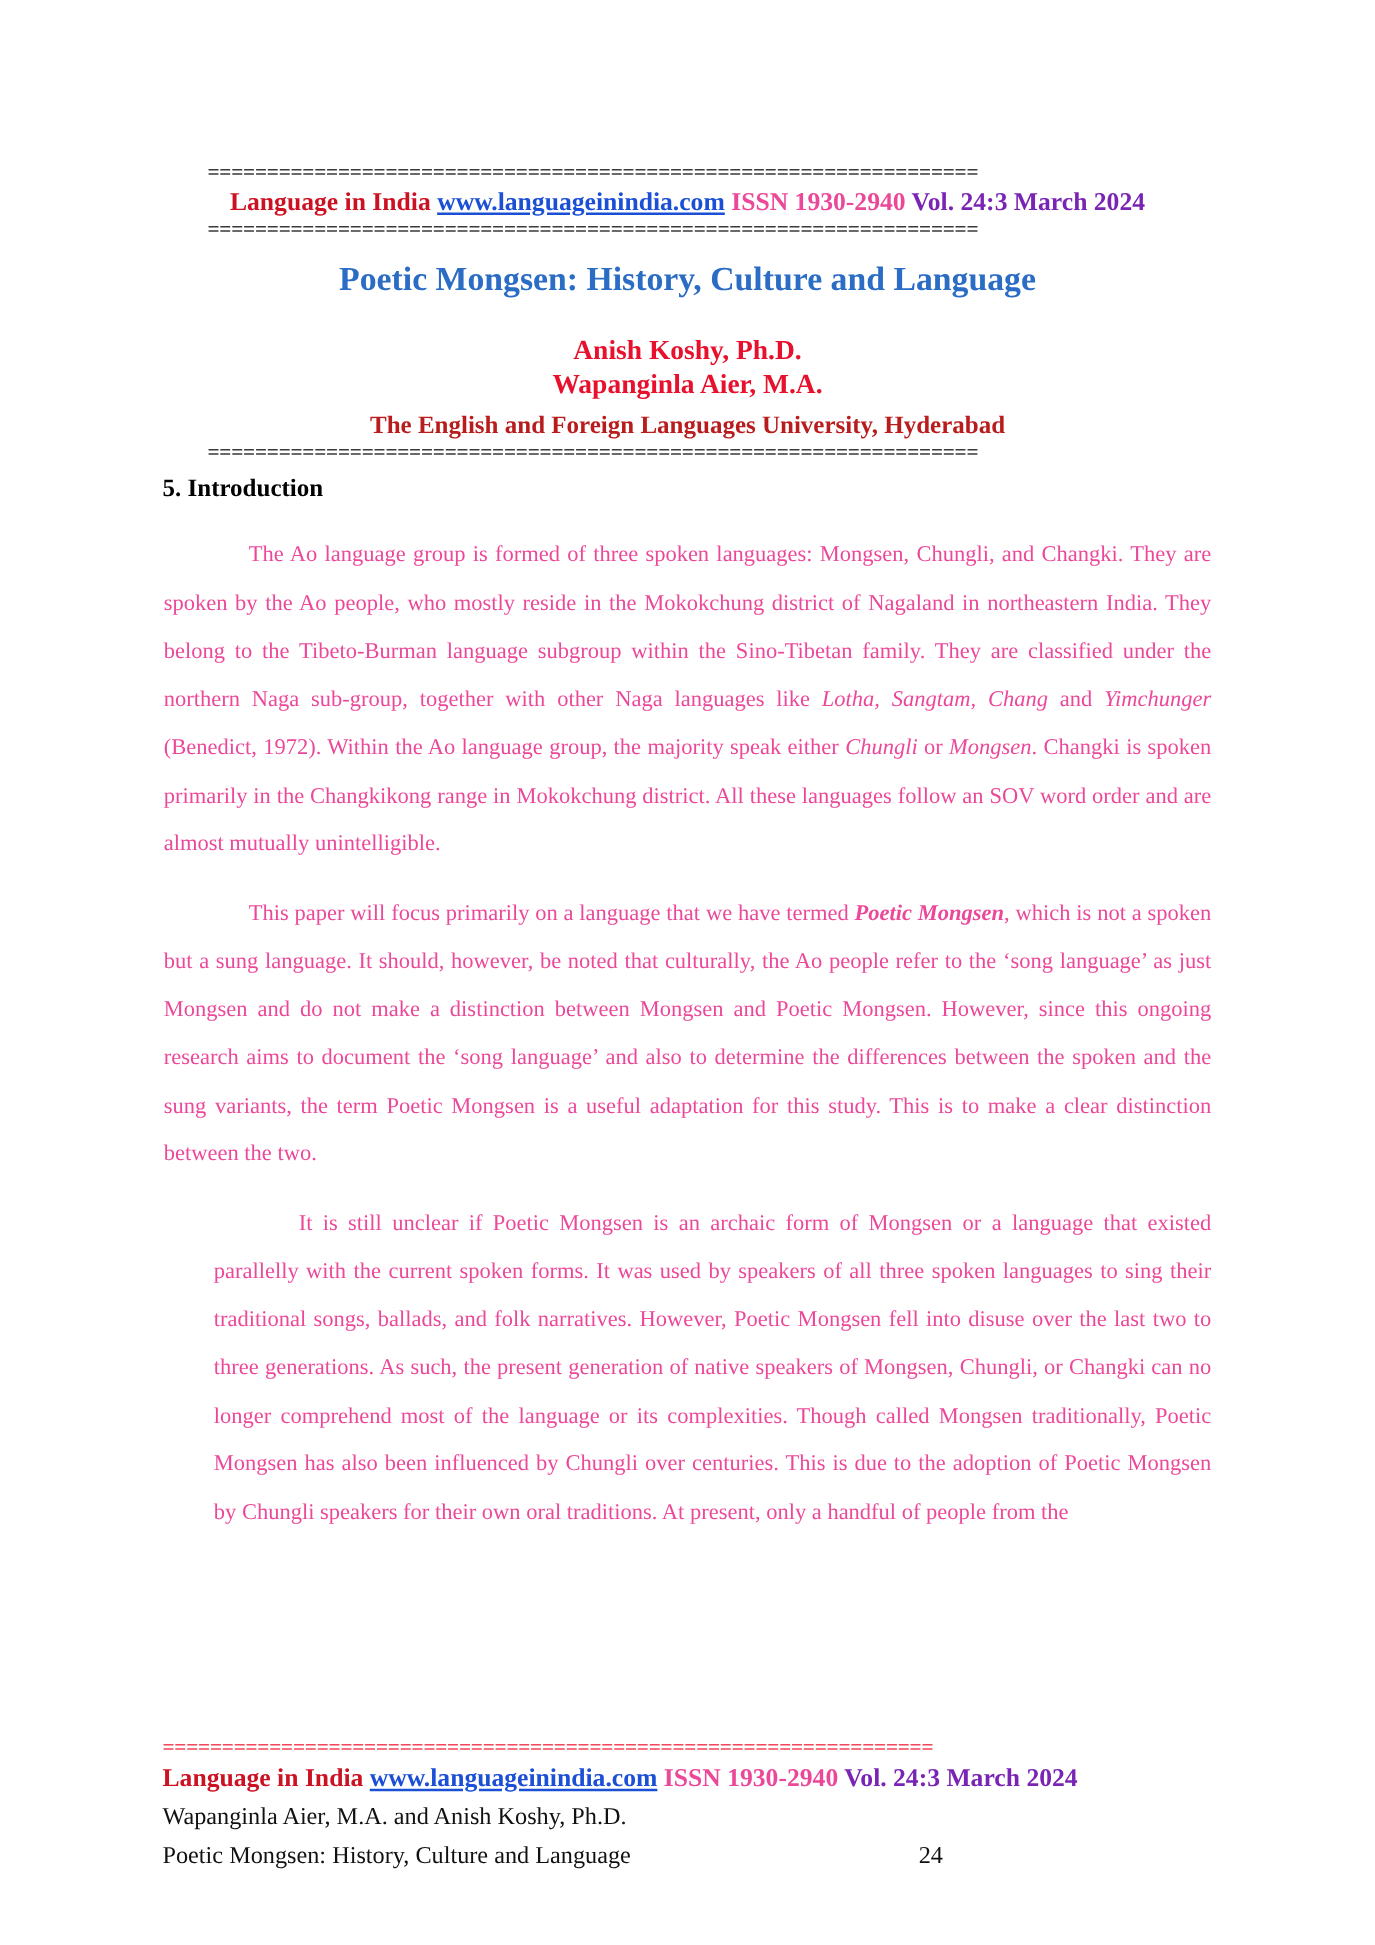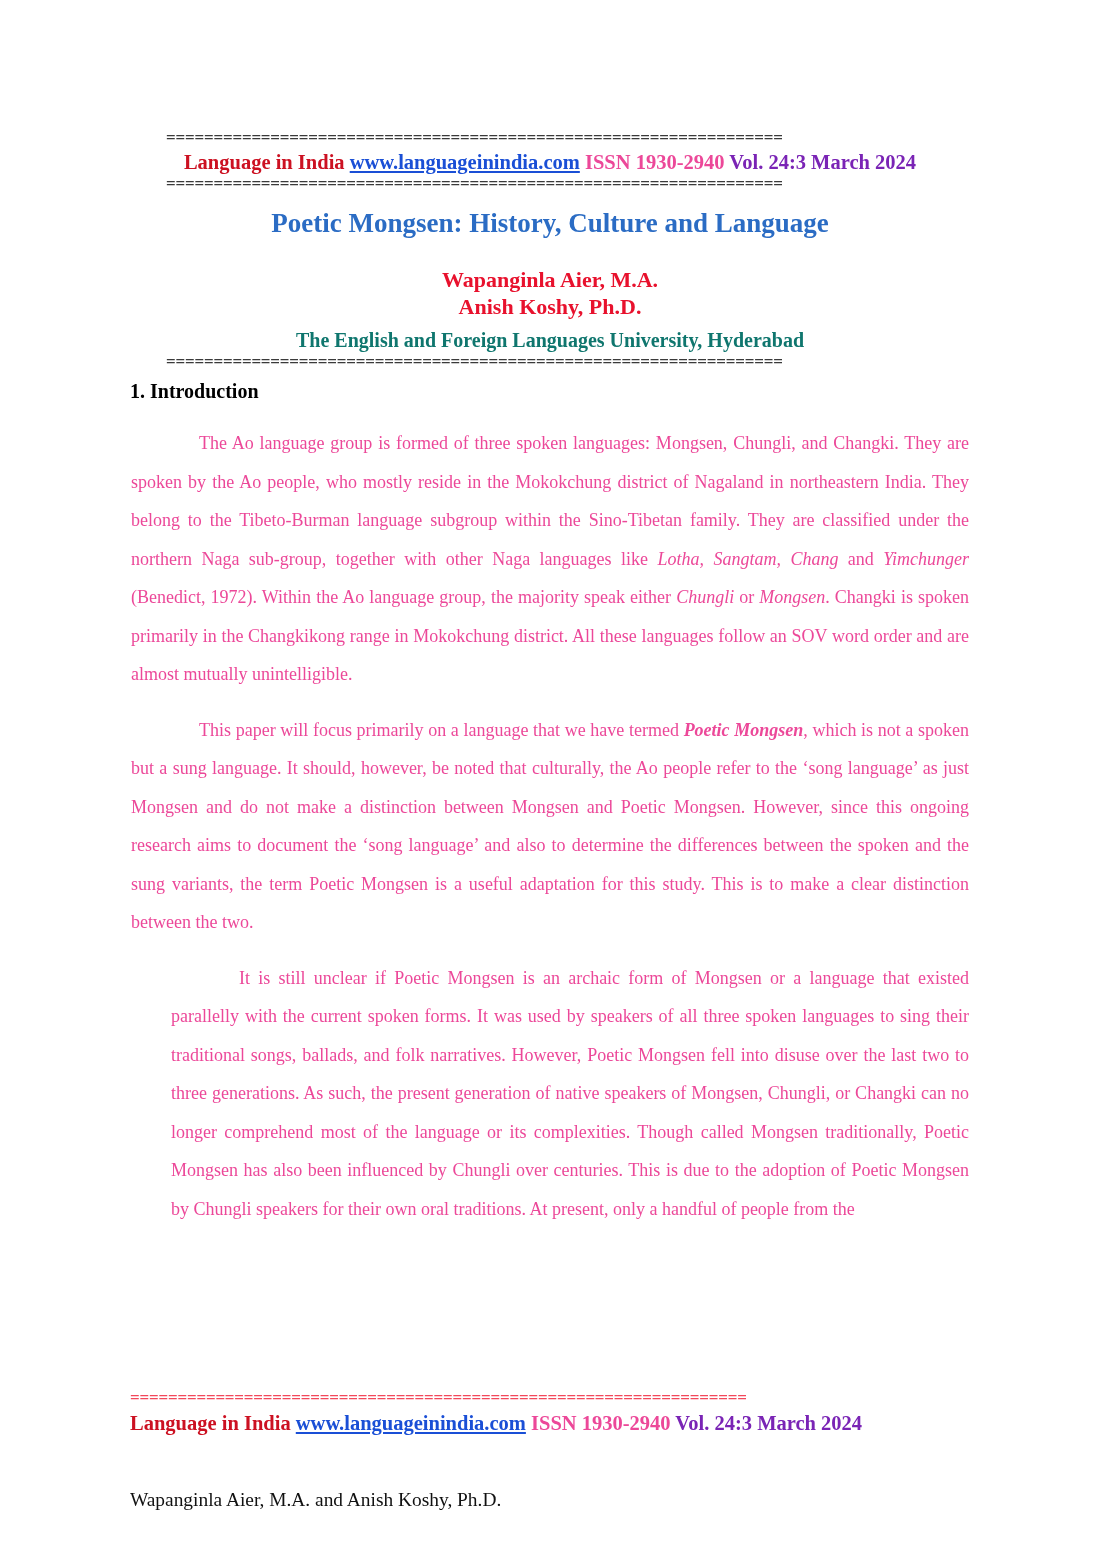--- a/index.html
+++ b/index.html
@@ -79,21 +79,21 @@
     font-size: 22px;
     font-weight: bold;
     line-height: 27px;
   }
   .affiliation {
     position: absolute;
     left: 130px;
     top: 327px;
     width: 840px;
     text-align: center;
-    color: #0f766e;
+    color: #b91c1c;
     font-size: 20px;
     font-weight: bold;
     line-height: 26px;
     white-space: nowrap;
   }
 
   .rule-intro {
     position: absolute;
     left: 130px;
     top: 356px;
@@ -150,21 +150,20 @@
   .footer-meta {
     font-size: 19.4px;
     line-height: 31px;
     color: #111111;
     white-space: nowrap;
   }
   .footer-meta-row {
     display: block;
     position: relative;
     width: 840px;
-    margin-top: 46px;
   }
   .page-number {
     position: absolute;
     left: 605px;
     top: 0;
   }
 </style>
 </head>
 <body>
 
@@ -174,31 +173,31 @@
     <div class="rule rule-dark">=================================================================</div>
     <div class="journal-line">
       <span class="jl-name">Language in India</span><span> </span><span class="jl-url">www.languageinindia.com</span><span> </span><span class="jl-issn">ISSN 1930-2940</span><span> </span><span class="jl-vol">Vol. 24:3 March 2024</span>
     </div>
     <div class="rule rule-dark">=================================================================</div>
   </div>
 
   <div class="doc-title">Poetic Mongsen: History, Culture and Language</div>
 
   <div class="authors">
+    <div>Anish Koshy, Ph.D.</div>
     <div>Wapanginla Aier, M.A.</div>
-    <div>Anish Koshy, Ph.D.</div>
   </div>
 
   <div class="affiliation">The English and Foreign Languages University, Hyderabad</div>
 
   <div class="rule-intro">
     <div class="rule rule-dark">=================================================================</div>
   </div>
 
-  <div class="section-heading">1. Introduction</div>
+  <div class="section-heading">5. Introduction</div>
 
   <div class="body-col">
     <p class="para indent">The Ao language group is formed of three spoken languages: Mongsen, Chungli, and Changki. They are spoken by the Ao people, who mostly reside in the Mokokchung district of Nagaland in northeastern India. They belong to the Tibeto-Burman language subgroup within the Sino-Tibetan family. They are classified under the northern Naga sub-group, together with other Naga languages like <span class="it">Lotha, Sangtam, Chang</span> and <span class="it">Yimchunger</span> (Benedict, 1972). Within the Ao language group, the majority speak either <span class="it">Chungli</span> or <span class="it">Mongsen</span>. Changki is spoken primarily in the Changkikong range in Mokokchung district. All these languages follow an SOV word order and are almost mutually unintelligible.</p>
     <p class="para indent">This paper will focus primarily on a language that we have termed <span class="bi">Poetic Mongsen</span>, which is not a spoken but a sung language. It should, however, be noted that culturally, the Ao people refer to the ‘song language’ as just Mongsen and do not make a distinction between Mongsen and Poetic Mongsen. However, since this ongoing research aims to document the ‘song language’ and also to determine the differences between the spoken and the sung variants, the term Poetic Mongsen is a useful adaptation for this study. This is to make a clear distinction between the two.</p>
     <p class="para indent">It is still unclear if Poetic Mongsen is an archaic form of Mongsen or a language that existed parallelly with the current spoken forms. It was used by speakers of all three spoken languages to sing their traditional songs, ballads, and folk narratives. However, Poetic Mongsen fell into disuse over the last two to three generations. As such, the present generation of native speakers of Mongsen, Chungli, or Changki can no longer comprehend most of the language or its complexities. Though called Mongsen traditionally, Poetic Mongsen has also been influenced by Chungli over centuries. This is due to the adoption of Poetic Mongsen by Chungli speakers for their own oral traditions. At present, only a handful of people from the</p>
   </div>
 
   <div class="footer-block">
     <div class="rule rule-red">=================================================================</div>
     <div class="footer-journal">

